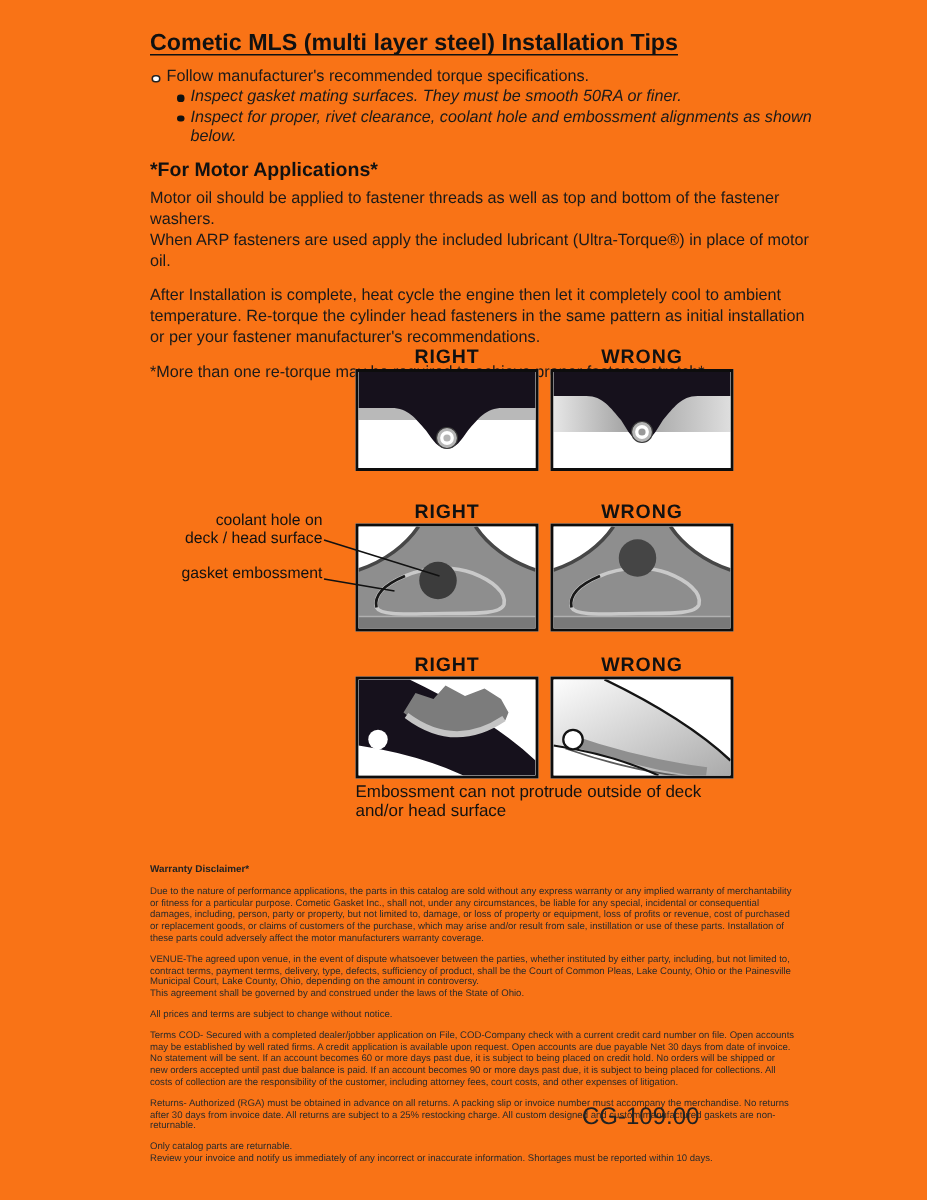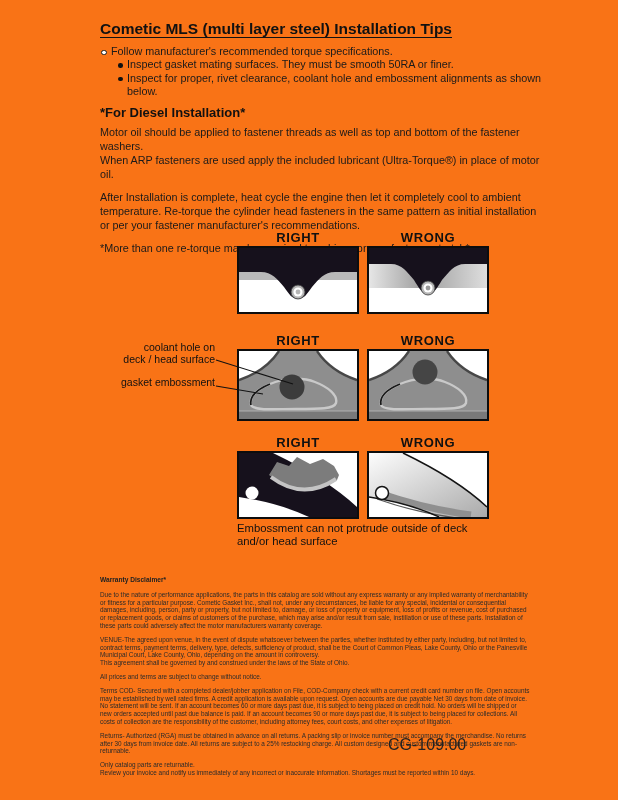--- a/index.html
+++ b/index.html
@@ -12,21 +12,21 @@
   .content h1{
     font-size:15.5px;font-weight:bold;margin:0 0 7px 0;color:#111;
     text-decoration:underline;text-underline-offset:3px;
   }
   ul.tips{list-style:none;margin:0;padding:0;font-size:10.8px;line-height:13.4px;}
   ul.tips li{position:relative;padding-left:11px;}
   ul.tips li.main::before{
     content:"";position:absolute;left:1px;top:4.5px;width:3.5px;height:3.5px;
     border:1px solid #222;border-radius:50%;background:#fff;
   }
-  ul.tips li.sub{padding-left:27px;}
+  ul.tips li.sub{padding-left:27px;font-style:italic;}
   ul.tips li.sub::before{
     content:"";position:absolute;left:18px;top:5px;width:4.5px;height:4.5px;
     border-radius:50%;background:#111;
   }
   .content h2{font-size:13px;font-weight:bold;margin:6px 0 5px 0;color:#111;}
   .content p.body{font-size:10.8px;line-height:14px;margin:0 0 9px 0;white-space:pre-line;}
   
   .diagram{position:absolute;left:237px;width:301px;}
   .dg-labels{display:flex;gap:8px;margin-bottom:1px;}
   .dg-labels span{
@@ -54,21 +54,21 @@
 
 <div class="page">
 
   <div class="content">
     <h1>Cometic MLS (multi layer steel) Installation Tips</h1>
     <ul class="tips">
       <li class="main"><span>Follow manufacturer's recommended torque specifications.</span></li>
       <li class="sub"><span>Inspect gasket mating surfaces.  They must be smooth 50RA or finer.</span></li>
       <li class="sub"><span>Inspect for proper, rivet clearance, coolant hole and embossment alignments as shown below.</span></li>
     </ul>
-    <h2>*For Diesel Installation*</h2>
+    <h2>*For Motor Applications*</h2>
     <p class="body">Motor oil should be applied to fastener threads as well as top and bottom of the fastener washers.
 When ARP fasteners are used apply the included lubricant (Ultra-Torque®) in place of motor oil.</p>
     <p class="body">After Installation is complete, heat cycle the engine then let it completely cool to ambient
 temperature. Re-torque the cylinder head fasteners in the same pattern as initial installation
 or per your fastener manufacturer's recommendations.</p>
     <p class="body">*More than one re-torque may be required to achieve proper fastener stretch*</p>
   </div>
 
   <div class="diagram" style="top:230px">
     <div class="dg-labels">

